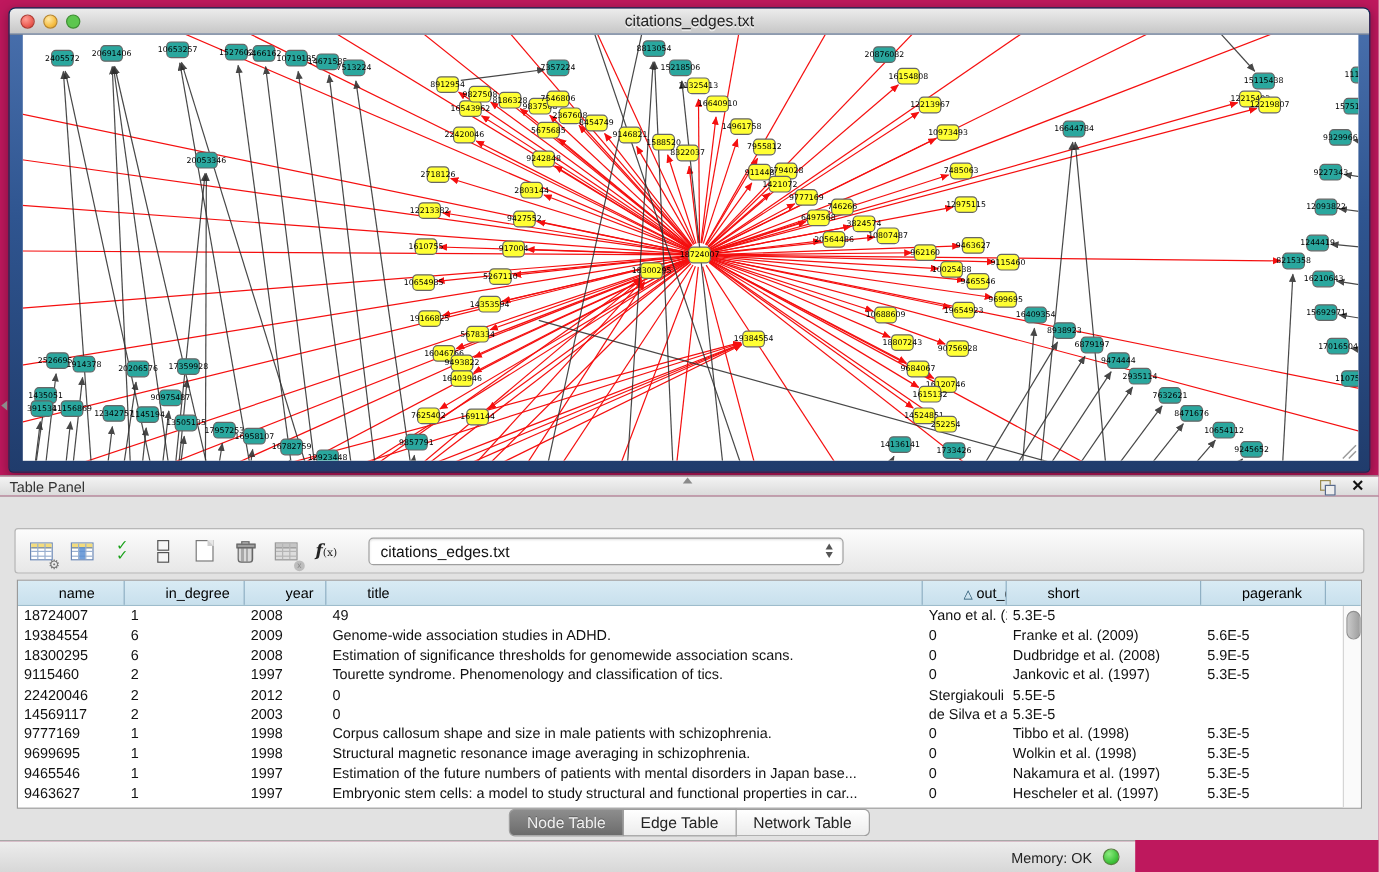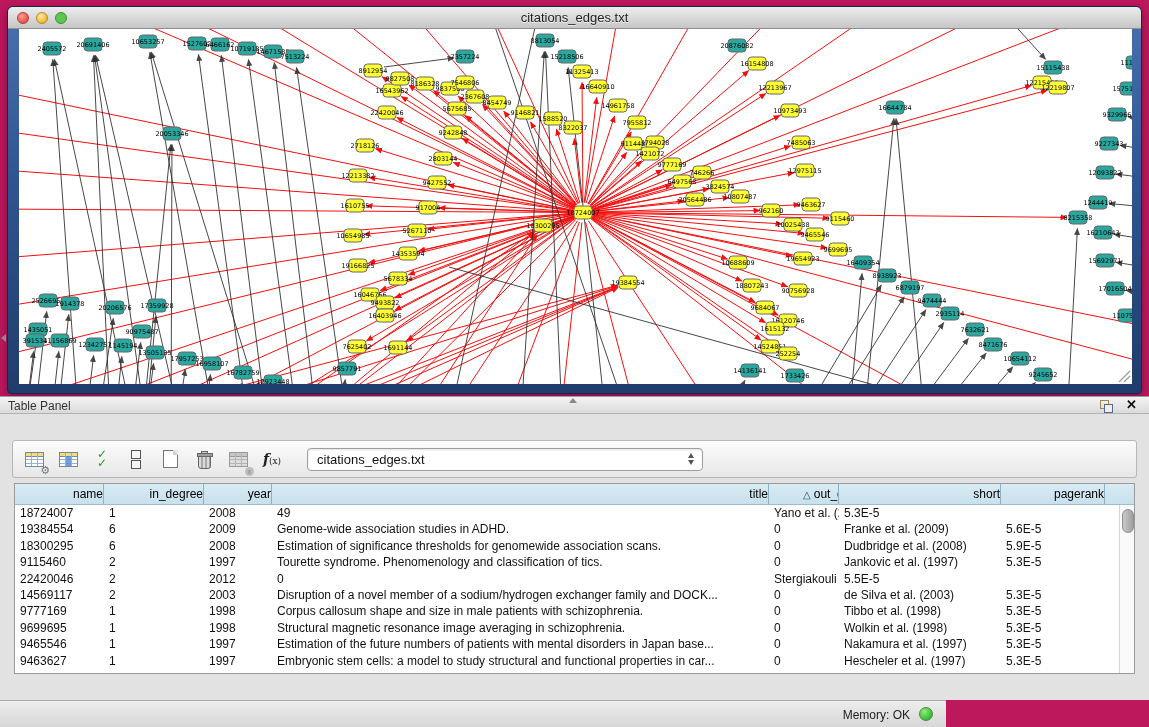--- a/index.html
+++ b/index.html
@@ -74,21 +74,21 @@
   .dropdown{position:relative;margin-left:22px;width:396px;height:23px;background:#fff;border:1px solid #9f9f9f;
     border-radius:4px;box-shadow:inset 0 1px 2px rgba(0,0,0,.12);display:flex;align-items:center;cursor:pointer;box-sizing:border-box;}
   .dropdown .val{margin-left:9px;font-size:13px;color:#111;}
   .stepper{position:absolute;right:8px;top:4px;display:flex;flex-direction:column;gap:2px;}
   .stepper .up{width:0;height:0;border-left:3.5px solid transparent;border-right:3.5px solid transparent;border-bottom:5px solid #555;}
   .stepper .dn{width:0;height:0;border-left:3.5px solid transparent;border-right:3.5px solid transparent;border-top:5px solid #555;}
 
   .table-box{position:absolute;left:14px;top:69px;width:1121px;height:191px;border:1px solid #9a9a9a;background:#fff;box-sizing:border-box;overflow:hidden;}
   .thead{display:grid;grid-template-columns:89px 100px 68px 497px 70px 162px 104px 1fr;height:21px;
     background:linear-gradient(#d9ebf4,#c8e0ed);border-bottom:1px solid #9dbccc;box-sizing:border-box;}
-  .th{font-size:12px;color:#000;text-align:right;line-height:20px;border-right:1px solid #8fb0c4;overflow:hidden;white-space:nowrap;margin-left:34px;}
+  .th{font-size:12px;color:#000;text-align:left;line-height:20px;border-right:1px solid #8fb0c4;overflow:hidden;white-space:nowrap;margin-left:34px;}
   .th:last-child{border-right:none;}
   .th .sort{font-size:10px;color:#1b4b66;margin-right:3px;}
   .tbody{position:absolute;left:0;top:21px;right:15px;bottom:0;overflow:hidden;}
   .trow{display:grid;grid-template-columns:89px 100px 68px 497px 70px 162px 104px;height:16.4px;}
   .td{font-size:12px;color:#111;line-height:16.4px;padding-left:5px;white-space:nowrap;overflow:hidden;}
   .vscroll{position:absolute;right:0;top:21px;width:15px;bottom:0;background:#fafafa;border-left:1px solid #d5d5d5;box-sizing:border-box;}
   .thumb{position:absolute;left:2px;top:4px;width:10px;height:22px;border-radius:6px;
     background:linear-gradient(90deg,#c9c9c9,#9f9f9f);border:1px solid #8f8f8f;}
 
   .tabs{position:absolute;left:0;top:260px;width:1149px;height:21px;display:flex;justify-content:center;}
@@ -928,21 +928,20 @@
             <span class="td">2</span>
             <span class="td">2012</span>
             <span class="td">0</span>
             <span class="td">Stergiakouli et al. (2012)</span>
             <span class="td">5.5E-5</span>
           </div>
           <div class="trow">
             <span class="td">14569117</span>
             <span class="td">2</span>
             <span class="td">2003</span>
-            <span class="td">Disruption of a novel member of a sodium/hydrogen exchanger family and DOCK...</span>
             <span class="td">0</span>
             <span class="td">de Silva et al. (2003)</span>
             <span class="td">5.3E-5</span>
           </div>
           <div class="trow">
             <span class="td">9777169</span>
             <span class="td">1</span>
             <span class="td">1998</span>
             <span class="td">Corpus callosum shape and size in male patients with schizophrenia.</span>
             <span class="td">0</span>
@@ -975,20 +974,25 @@
             <span class="td">0</span>
             <span class="td">Hescheler et al. (1997)</span>
             <span class="td">5.3E-5</span>
           </div>
         </div>
       <div class="vscroll">
         <div class="thumb"></div>
       </div>
     </div>
 
+    <div class="tabs" id="tabs">
+        <span class="seg sel">Node Table</span>
+        <span class="seg">Edge Table</span>
+        <span class="seg">Network Table</span>
+      </div>
   </div>
 
   <div class="status-bar">
     <span class="mem">Memory: OK</span>
     <span class="dot"></span>
   </div>
 
 </div>
 
 </body></html>

